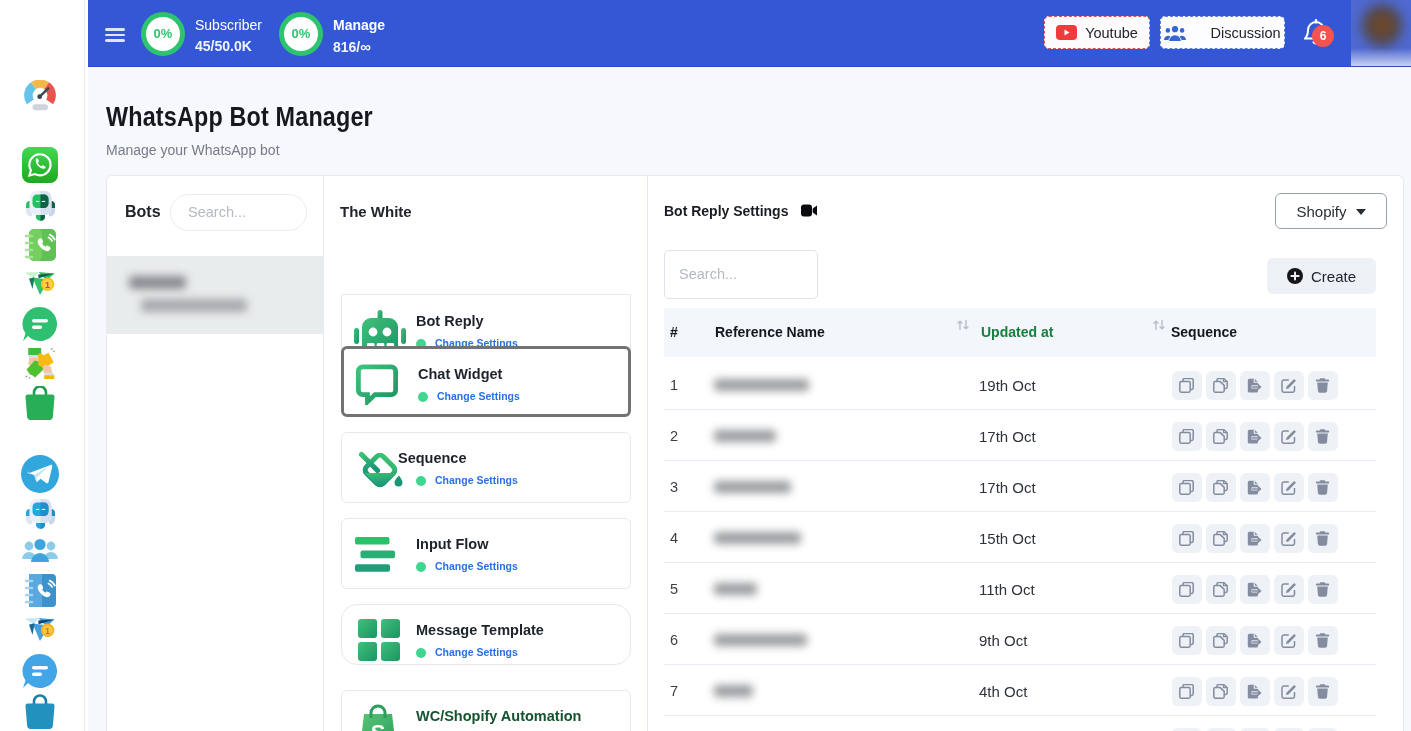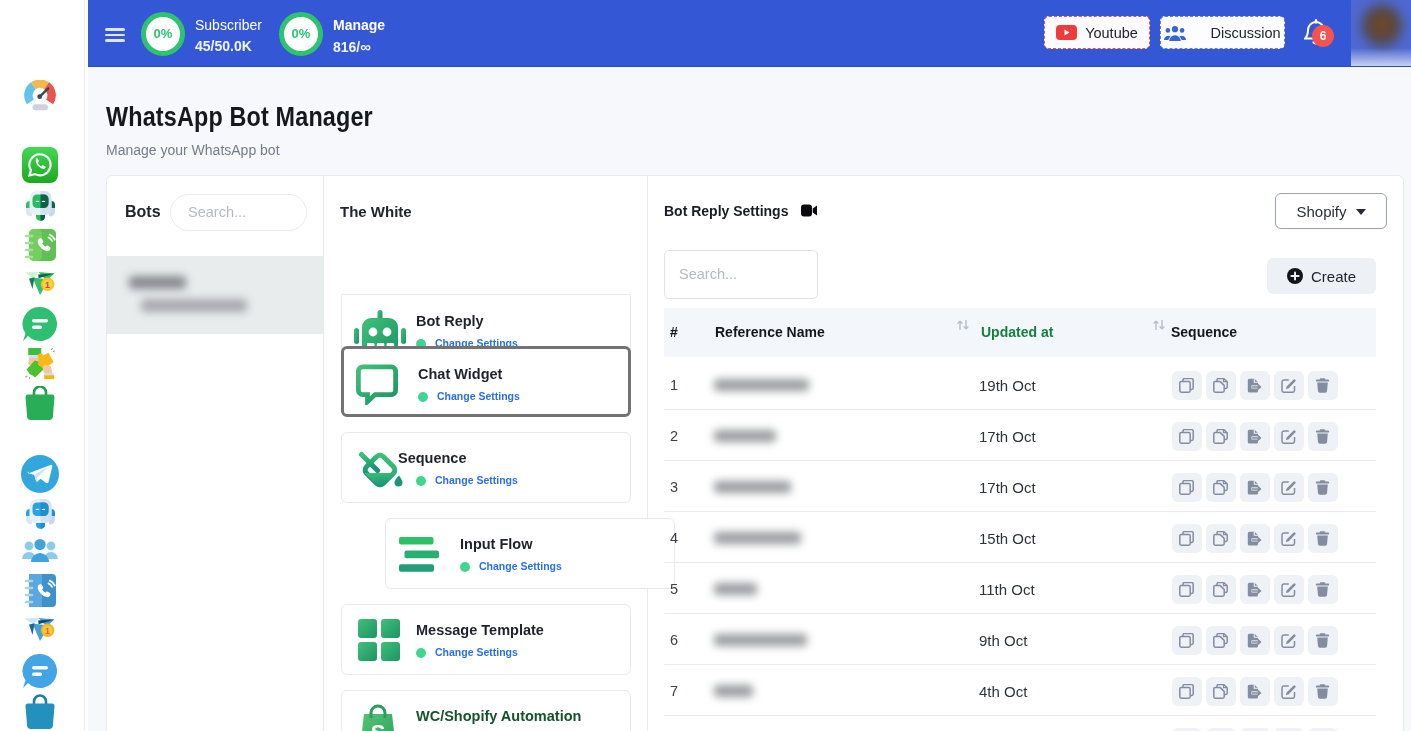--- a/index.html
+++ b/index.html
@@ -295,32 +295,32 @@
           <rect x="10.2" y="10.2" width="23.6" height="23.6" rx="4.5" fill="none" stroke="url(#g3)" stroke-width="5" transform="rotate(45 22 22)"></rect>
           <path d="M6.5 25 H37.5 L25.4 37.2 a4.8 4.8 0 0 1 -6.8 0 Z" fill="url(#g3)"></path>
           <path d="M3.5 6.5 L19.5 22.5" stroke="url(#g3)" stroke-width="5.2" stroke-linecap="round"></path>
           <path d="M41 27.5 c2.3 3.4 3.5 5.4 3.5 7.1 a4 4 0 0 1 -8 0 c0-1.7 1.2-3.7 4.5-7.1 Z" fill="#1a9578"></path>
         </svg>
         <div class="abs" style="left:56px;top:17px;font-size:14.5px;font-weight:600;color:#1d222b;">Sequence</div>
         <div class="abs" style="left:74px;top:43px;width:10px;height:10px;border-radius:50%;background:#3fd68f;"></div>
         <div class="abs" style="left:93px;top:41px;font-size:10.5px;font-weight:bold;color:#2970e8;">Change Settings</div>
       </div>
 
-      <div class="abs mcard" style="left:234px;top:342px;width:290px;height:71px;border:1px solid #e7e9ee;border-radius:6px;background:#fff;margin-left:44px;">
+      <div class="abs mcard" style="left:234px;top:342px;width:290px;height:71px;border:1px solid #e7e9ee;border-radius:6px;background:#fff;">
         <svg class="abs" style="left:13px;top:18px;" width="46" height="36" viewBox="0 0 46 36">
           <rect x="0" y="0" width="34.5" height="7.6" rx="2" fill="#2cc168"></rect>
           <rect x="5.5" y="13.6" width="34.5" height="7.6" rx="2" fill="#28af74"></rect>
           <rect x="0" y="27.2" width="35" height="7.6" rx="2" fill="#219d79"></rect>
         </svg>
         <div class="abs" style="left:74px;top:17px;font-size:14.5px;font-weight:600;color:#1d222b;">Input Flow</div>
         <div class="abs" style="left:74px;top:43px;width:10px;height:10px;border-radius:50%;background:#3fd68f;"></div>
         <div class="abs" style="left:93px;top:41px;font-size:10.5px;font-weight:bold;color:#2970e8;">Change Settings</div>
       </div>
 
-      <div class="abs mcard" style="left:234px;top:428px;width:290px;height:71px;border:1px solid #e7e9ee;border-radius:6px;background:#fff;">
+      <div class="abs mcard" style="left:234px;top:428px;width:290px;height:61px;border:1px solid #e7e9ee;border-radius:16px;background:#fff;">
         <svg class="abs" style="left:16px;top:14px;" width="42" height="42" viewBox="0 0 42 42">
           <defs>
               <linearGradient id="g5" x1="0" y1="0" x2="1" y2="1">
                 <stop offset="0" stop-color="#41c07a"></stop>
                 <stop offset="1" stop-color="#1b9464"></stop>
               </linearGradient>
             </defs>
           <rect x="0" y="0" width="19" height="19" rx="3" fill="url(#g5)"></rect>
           <rect x="23" y="0" width="19" height="19" rx="3" fill="url(#g5)"></rect>
           <rect x="0" y="23" width="19" height="19" rx="3" fill="url(#g5)"></rect>

